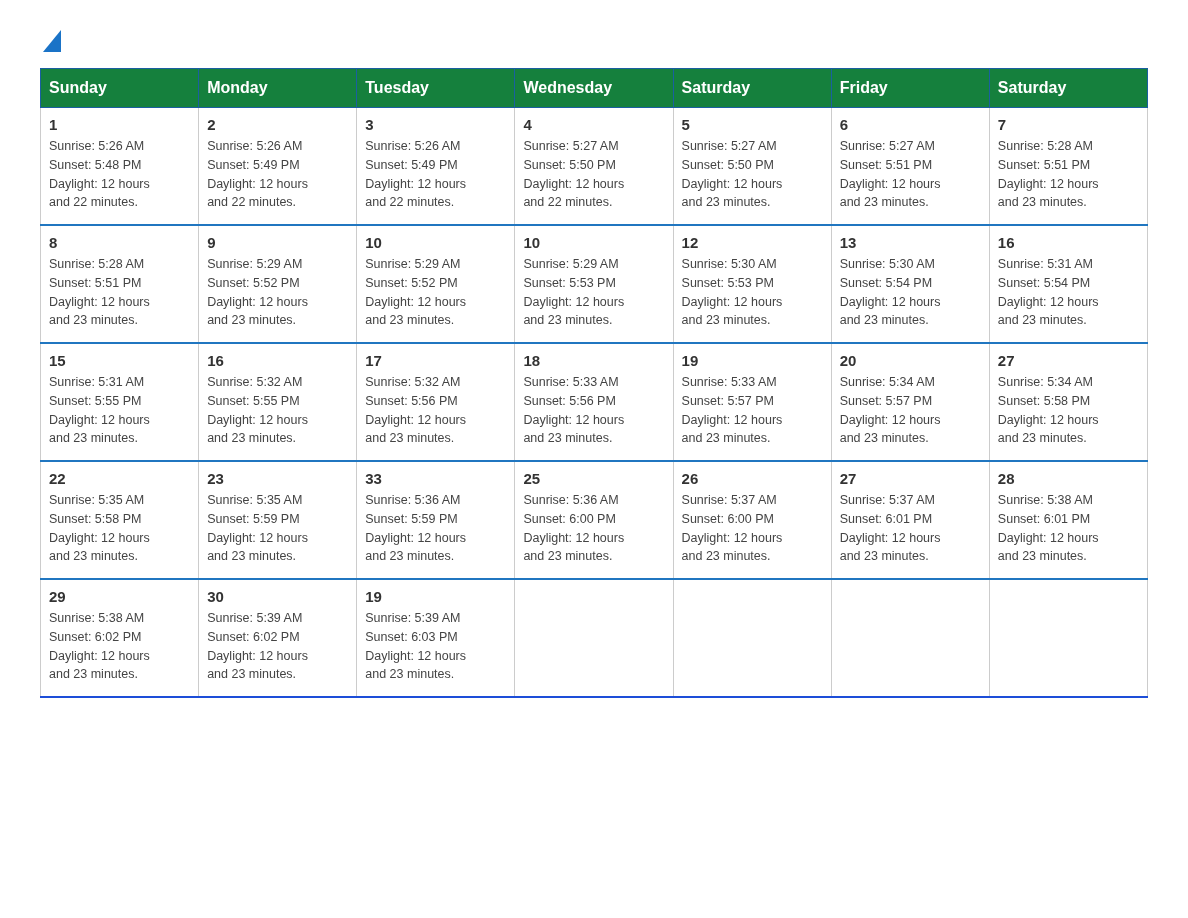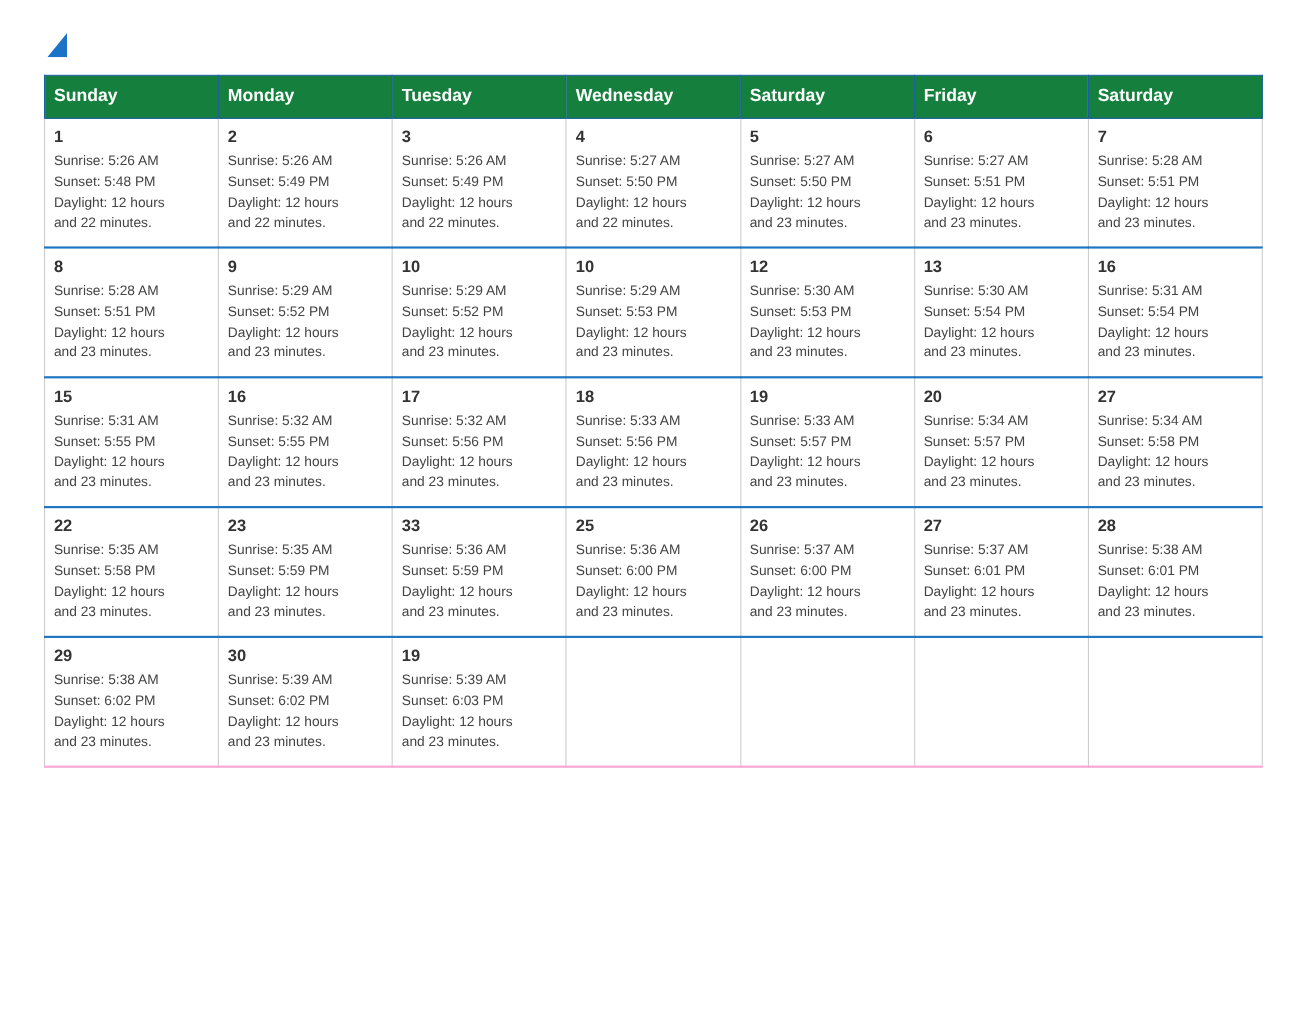--- a/index.html
+++ b/index.html
@@ -60,21 +60,21 @@
       font-size: 13px;
       color: #333;
       border-left: 1px solid #ccc;
       border-right: 1px solid #ccc;
       width: 14.28%;
     }
     tbody tr {
       border-bottom: 2px solid #2076c0;
     }
     tbody tr:last-child {
-      border-bottom: 2px solid #f9a8d4;
+      border-bottom: 2px solid #1d4ed8;
     }
     .day-number {
       font-size: 15px;
       font-weight: bold;
       display: block;
       margin-bottom: 4px;
     }
     .day-info {
       font-size: 12.5px;
       line-height: 1.5;

